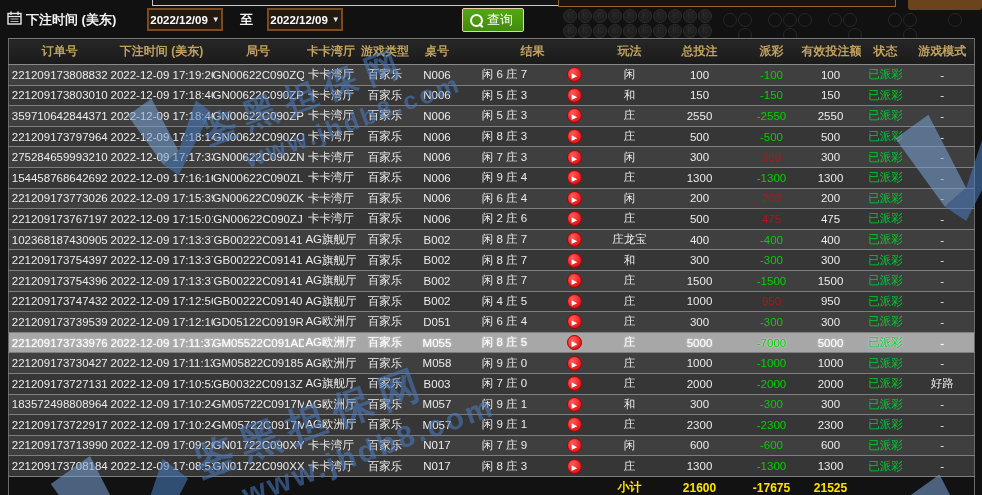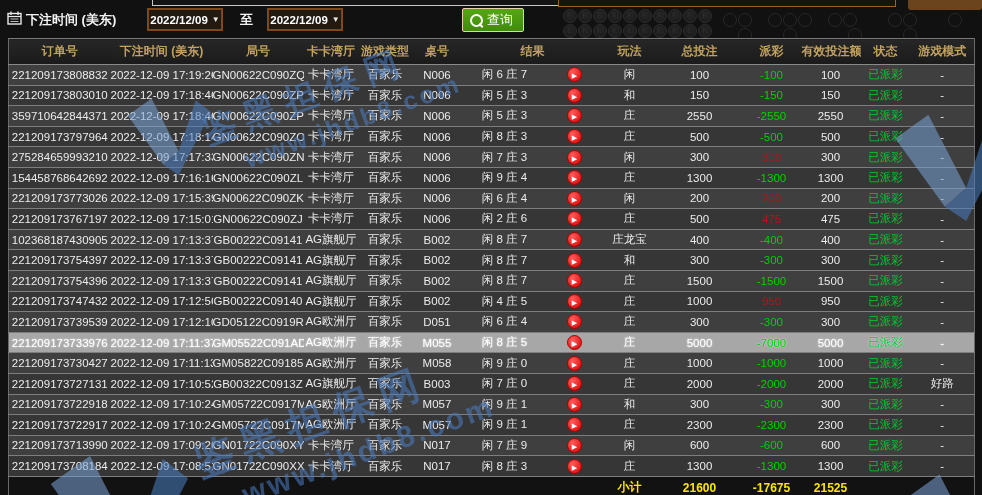--- a/index.html
+++ b/index.html
@@ -422,21 +422,21 @@
           <td>闲 7 庄 0</td>
           <td><span class="play-icon">▶</span></td>
           <td>庄</td>
           <td>2000</td>
           <td class="green">-2000</td>
           <td>2000</td>
           <td class="st">已派彩</td>
           <td>好路</td>
         </tr>
         <tr>
-          <td>221209173722918</td>
+          <td>183572498808964</td>
           <td>2022-12-09 17:10:24</td>
           <td>GM05722C0917M</td>
           <td>AG欧洲厅</td>
           <td>百家乐</td>
           <td>M057</td>
           <td>闲 9 庄 1</td>
           <td><span class="play-icon">▶</span></td>
           <td>和</td>
           <td>300</td>
           <td class="green">-300</td>

